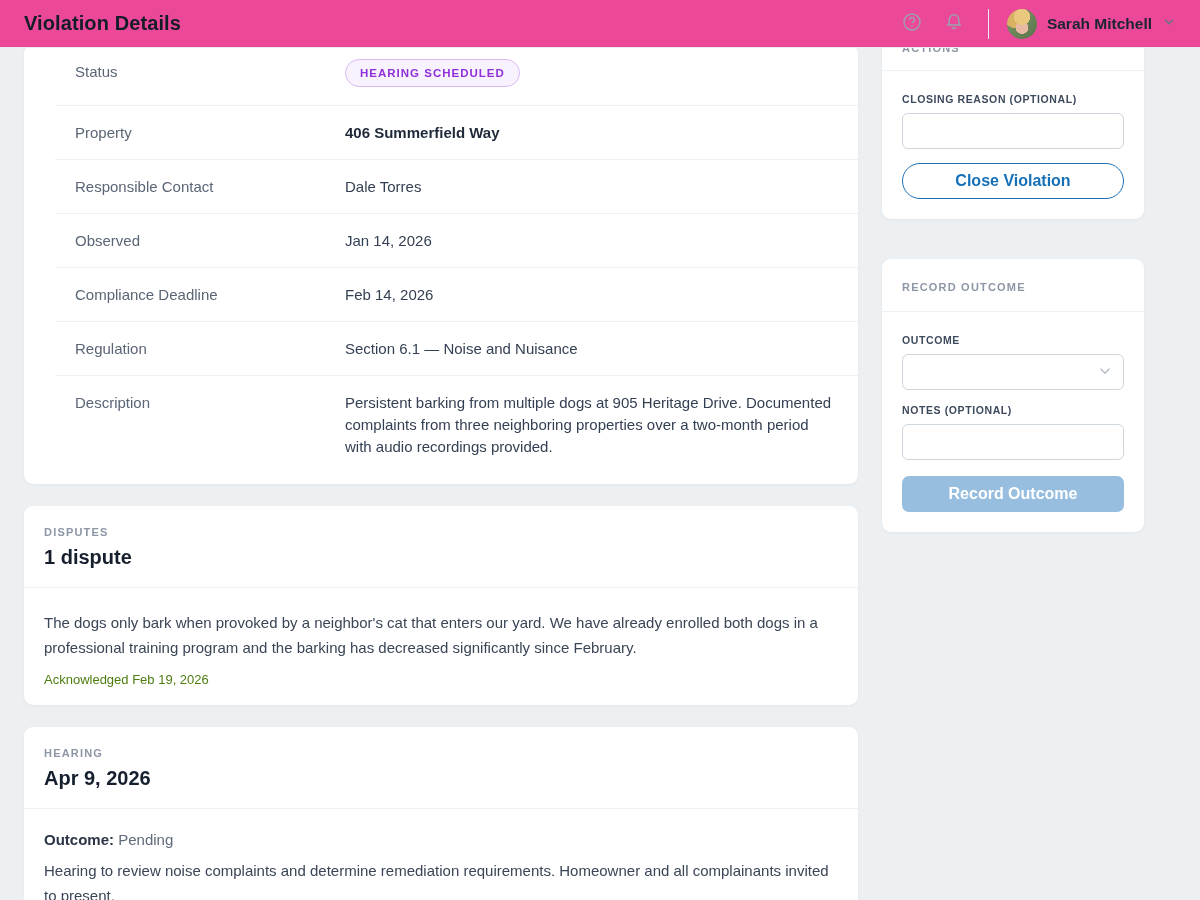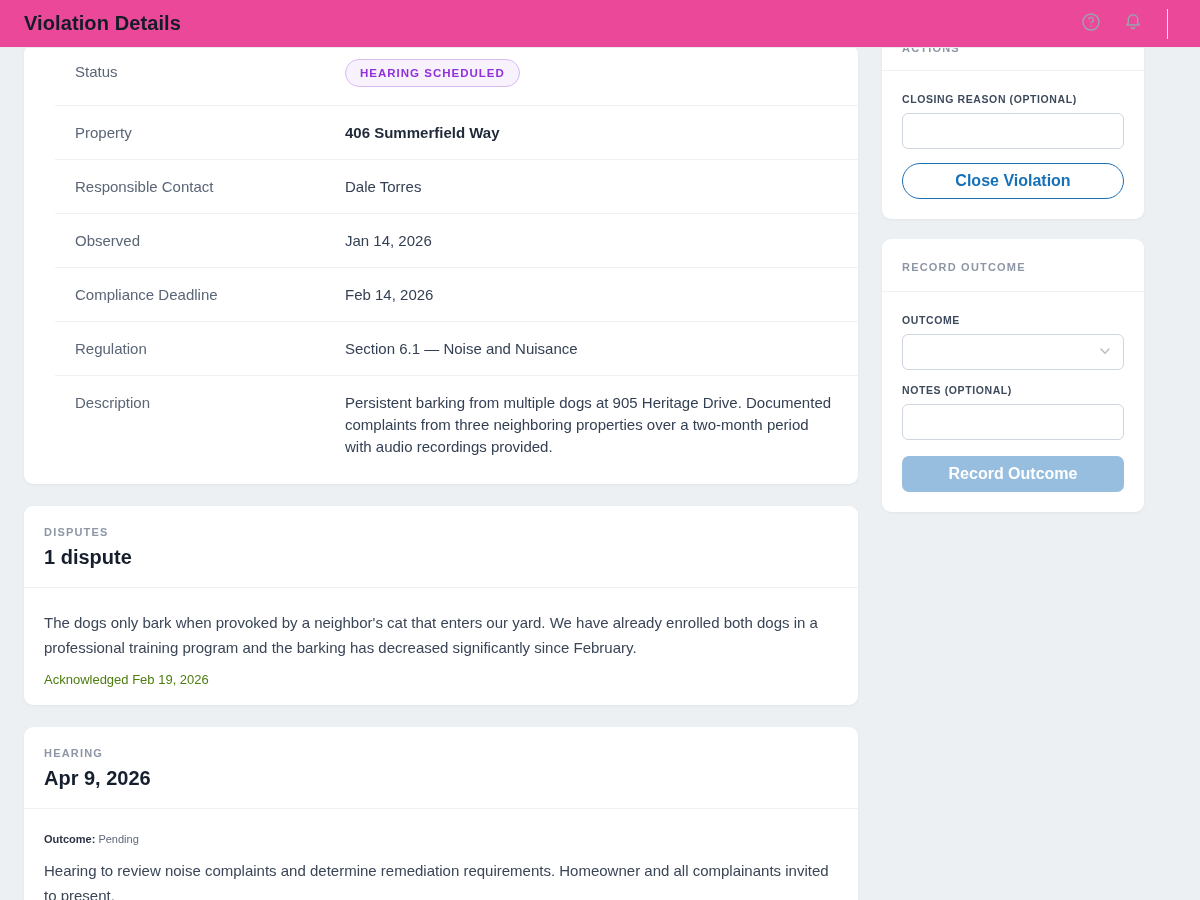--- a/index.html
+++ b/index.html
@@ -115,27 +115,27 @@
     color: #8d96a5; line-height: 12px;
   }
   .section-heading {
     margin-top: 7px;
     font-size: 20px; font-weight: 700; color: #161f2d; line-height: 24px;
   }
   .card-divider { height: 1px; background: var(--divider); }
   .section-card-body { padding: 22px 20px 18px; }
   .body-text { font-size: 15px; line-height: 25px; color: #3a4556; }
   .meta-text { margin-top: 12px; font-size: 13px; color: #4d7c0f; }
-  .outcome-line { font-size: 11px; line-height: 17px; }
+  .outcome-line { font-size: 15px; line-height: 17px; }
   .outcome-key { font-weight: 700; color: #2a3444; }
   .outcome-val { color: #5f6a7a; }
   .outcome-desc { margin-top: 10px; }
 
   
-  .side-card { margin-bottom: 20px; }
+  .side-card { margin-bottom: 40px; }
   .side-card-header { padding: 20px 20px 16px; }
   .side-card-header--tight { padding: 22px 20px 18px; }
   .side-card-body { padding: 22px 20px 20px; }
   .field-label {
     display: block;
     font-size: 10.5px; font-weight: 700; letter-spacing: 0.6px;
     color: #3d4a5c; line-height: 12px;
     margin-bottom: 8px;
   }
   .text-input, .select-box {
@@ -192,20 +192,29 @@
     </button>
     <button class="icon-btn">
       <span>
         <svg width="20" height="20" viewBox="0 0 20 20" fill="none" stroke-width="1.4" stroke-linejoin="round" stroke-linecap="round">
           <path d="M10 2.8a4.7 4.7 0 0 0-4.7 4.7v3.2L3.8 13h12.4l-1.5-2.3V7.5A4.7 4.7 0 0 0 10 2.8z"></path>
           <path d="M8.4 15.4a1.7 1.7 0 0 0 3.2 0"></path>
         </svg>
       </span>
     </button>
     <div class="v-divider"></div>
+    <div class="user-menu">
+      <span class="avatar"></span>
+      <span class="user-name">Sarah Mitchell</span>
+      <span class="chevron-down">
+        <svg width="14" height="14" viewBox="0 0 14 14" fill="none" stroke-width="1.6" stroke-linecap="round" stroke-linejoin="round">
+          <polyline points="3.5,5.2 7,8.8 10.5,5.2"></polyline>
+        </svg>
+      </span>
+    </div>
   </div>
 </header>
 
 <div class="content">
 
   <main class="main-col">
 
     <section class="card">
       <div class="detail-row">
         <div class="detail-label">Status</div>

